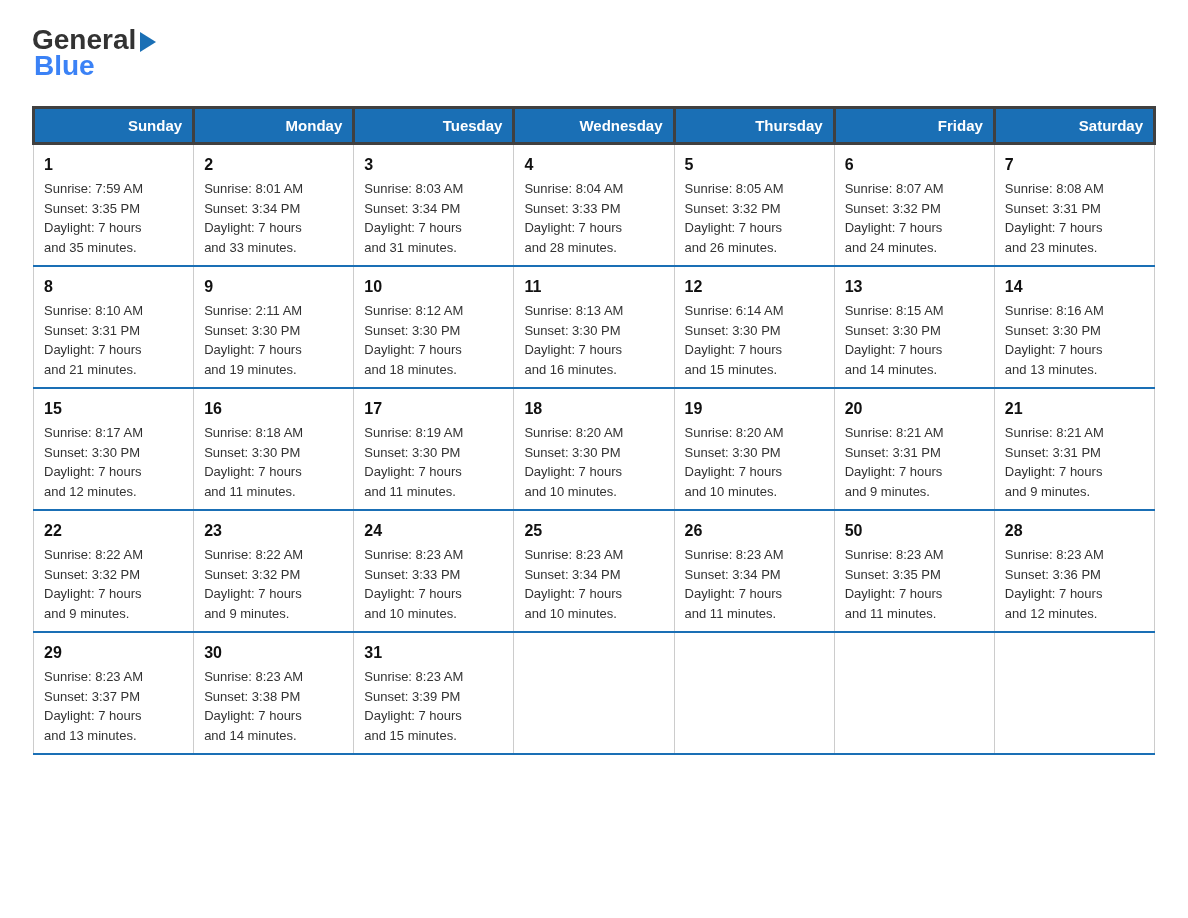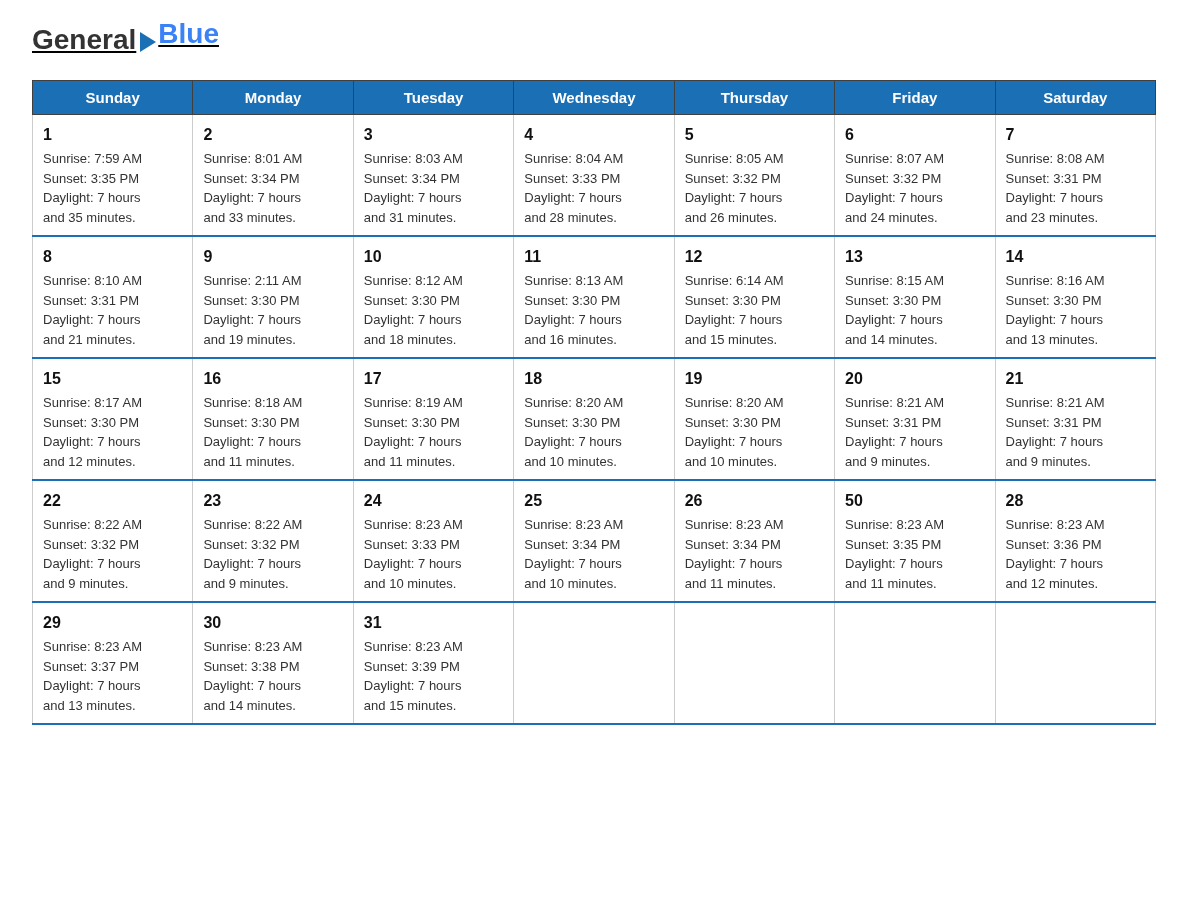--- a/index.html
+++ b/index.html
@@ -11,23 +11,22 @@
       min-height: 918px;
     }
     .header {
       display: flex;
       align-items: flex-start;
       justify-content: space-between;
       margin-bottom: 24px;
     }
     .logo-wrapper {
       display: flex;
-      flex-direction: row;
+      flex-direction: column;
       align-items: flex-start;
-      text-decoration: underline;
     }
     .logo-line1 {
       display: flex;
       align-items: center;
     }
     .title-block {
       text-align: right;
     }
     .title-block h1 {
       font-size: 48px;
@@ -45,22 +44,22 @@
       width: 100%;
       border-collapse: collapse;
       table-layout: fixed;
     }
     thead tr th {
       background-color: #1a6fb5;
       color: #fff;
       font-size: 15px;
       font-weight: bold;
       padding: 8px 10px;
-      text-align: center;
-      border: 1px solid #404040;
+      text-align: right;
+      border: 3px solid #404040;
     }
     tbody tr td {
       vertical-align: top;
       padding: 8px 10px;
       border: 1px solid #ccc;
       font-size: 13px;
       color: #333;
       line-height: 1.5;
     }
     tbody tr td .day-number {

